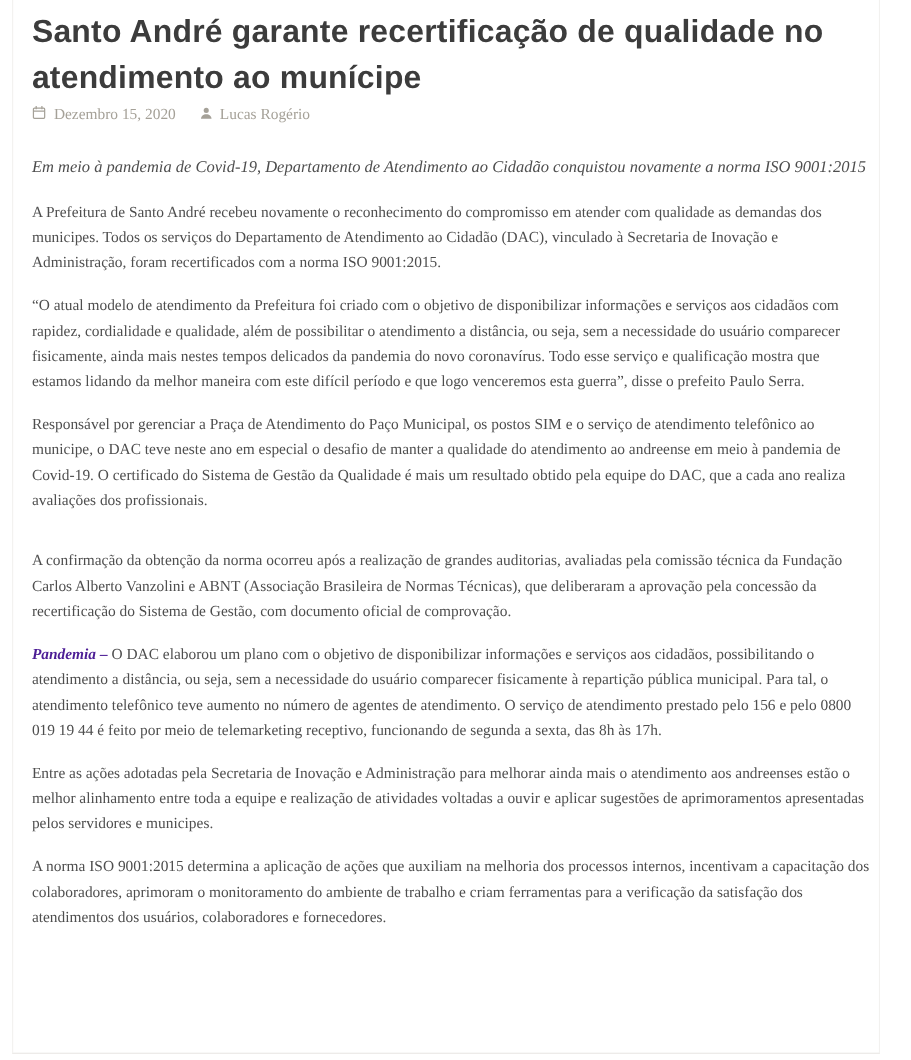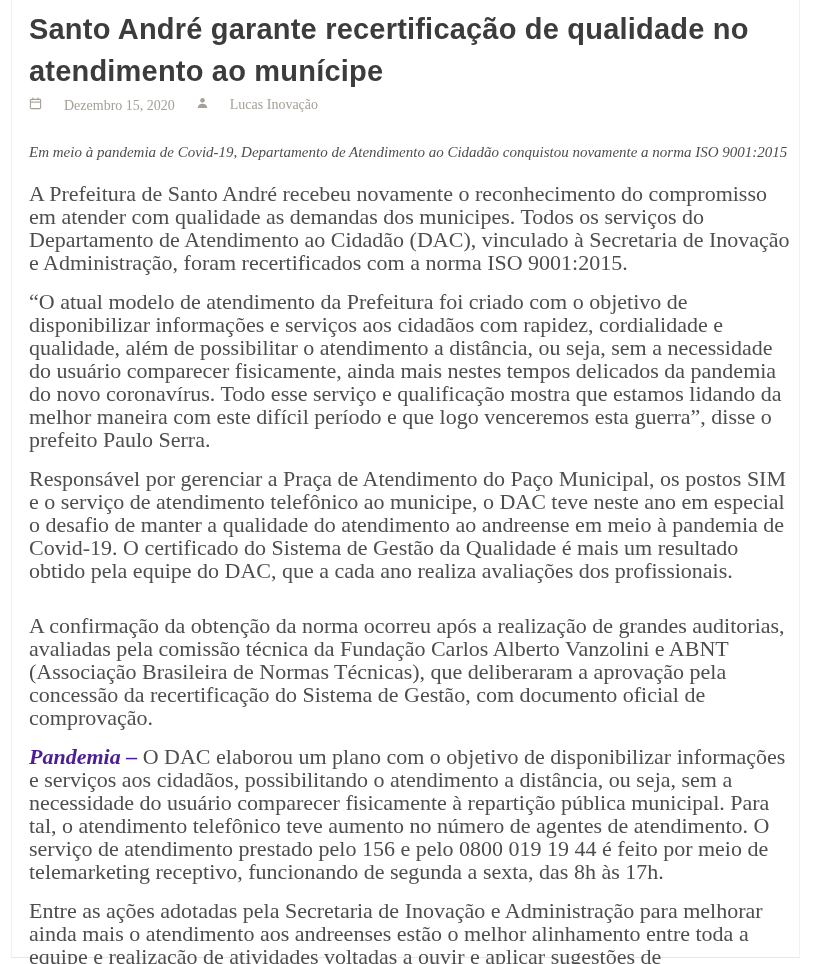--- a/index.html
+++ b/index.html
@@ -41,35 +41,35 @@
   .meta {
     display: flex;
     align-items: center;
     gap: 22px;
     font-size: 14px;
     color: #a5a198;
     height: 18px;
   }
   .meta-item {
     display: inline-flex;
-    align-items: flex-end;
-    gap: 22px;
+    align-items: center;
+    gap: 7px;
     white-space: nowrap;
   }
   .meta-icon { color: #a5a198; flex: 0 0 auto; display: inline-block; }
   .lead {
     margin-top: 27px;
     font-style: italic;
     font-size: 15px;
     line-height: 23px;
     color: #4e4e4e;
     max-width: 760px;
   }
   .body-text p {
-    font-size: 22px;
+    font-size: 14px;
     line-height: 23px;
     color: #4e4e4e;
     margin: 0 0 16px 0;
     max-width: 766px;
   }
   .body-text { margin-top: 18px; }
   .body-text p.extra-gap { margin-top: 32px; }
   .body-text strong { font-weight: 700; color: #4c1d95; font-style: italic; }
 </style>
 </head>
@@ -92,21 +92,21 @@
         </span>
         <span>Dezembro 15, 2020</span>
       </span>
       <span class="meta-item">
         <span class="meta-icon">
           <svg width="11" height="12" viewBox="0 0 12 12" aria-hidden="true">
             <circle cx="6" cy="3.1" r="2.5" fill="currentColor"></circle>
             <path d="M0.8 11.5 C0.8 8.6 3.1 6.9 6 6.9 S11.2 8.6 11.2 11.5 Z" fill="currentColor"></path>
           </svg>
         </span>
-        <span>Lucas Inovação</span>
+        <span>Lucas Rogério</span>
       </span>
     </div>
 
     <p class="lead">Em meio à pandemia de Covid-19, Departamento de Atendimento ao Cidadão conquistou novamente a norma ISO 9001:2015</p>
 
     <div class="body-text">
       <p><strong></strong><span>A Prefeitura de Santo André recebeu novamente o reconhecimento do compromisso em atender com qualidade as demandas dos municipes. Todos os serviços do Departamento de Atendimento ao Cidadão (DAC), vinculado à Secretaria de Inovação e Administração, foram recertificados com a norma ISO 9001:2015.</span></p>
       <p><strong></strong><span>“O atual modelo de atendimento da Prefeitura foi criado com o objetivo de disponibilizar informações e serviços aos cidadãos com rapidez, cordialidade e qualidade, além de possibilitar o atendimento a distância, ou seja, sem a necessidade do usuário comparecer fisicamente, ainda mais nestes tempos delicados da pandemia do novo coronavírus. Todo esse serviço e qualificação mostra que estamos lidando da melhor maneira com este difícil período e que logo venceremos esta guerra”, disse o prefeito Paulo Serra.</span></p>
       <p><strong></strong><span>Responsável por gerenciar a Praça de Atendimento do Paço Municipal, os postos SIM e o serviço de atendimento telefônico ao municipe, o DAC teve neste ano em especial o desafio de manter a qualidade do atendimento ao andreense em meio à pandemia de Covid-19. O certificado do Sistema de Gestão da Qualidade é mais um resultado obtido pela equipe do DAC, que a cada ano realiza avaliações dos profissionais.</span></p>
       <p class="extra-gap"><strong></strong><span>A confirmação da obtenção da norma ocorreu após a realização de grandes auditorias, avaliadas pela comissão técnica da Fundação Carlos Alberto Vanzolini e ABNT (Associação Brasileira de Normas Técnicas), que deliberaram a aprovação pela concessão da recertificação do Sistema de Gestão, com documento oficial de comprovação.</span></p>

